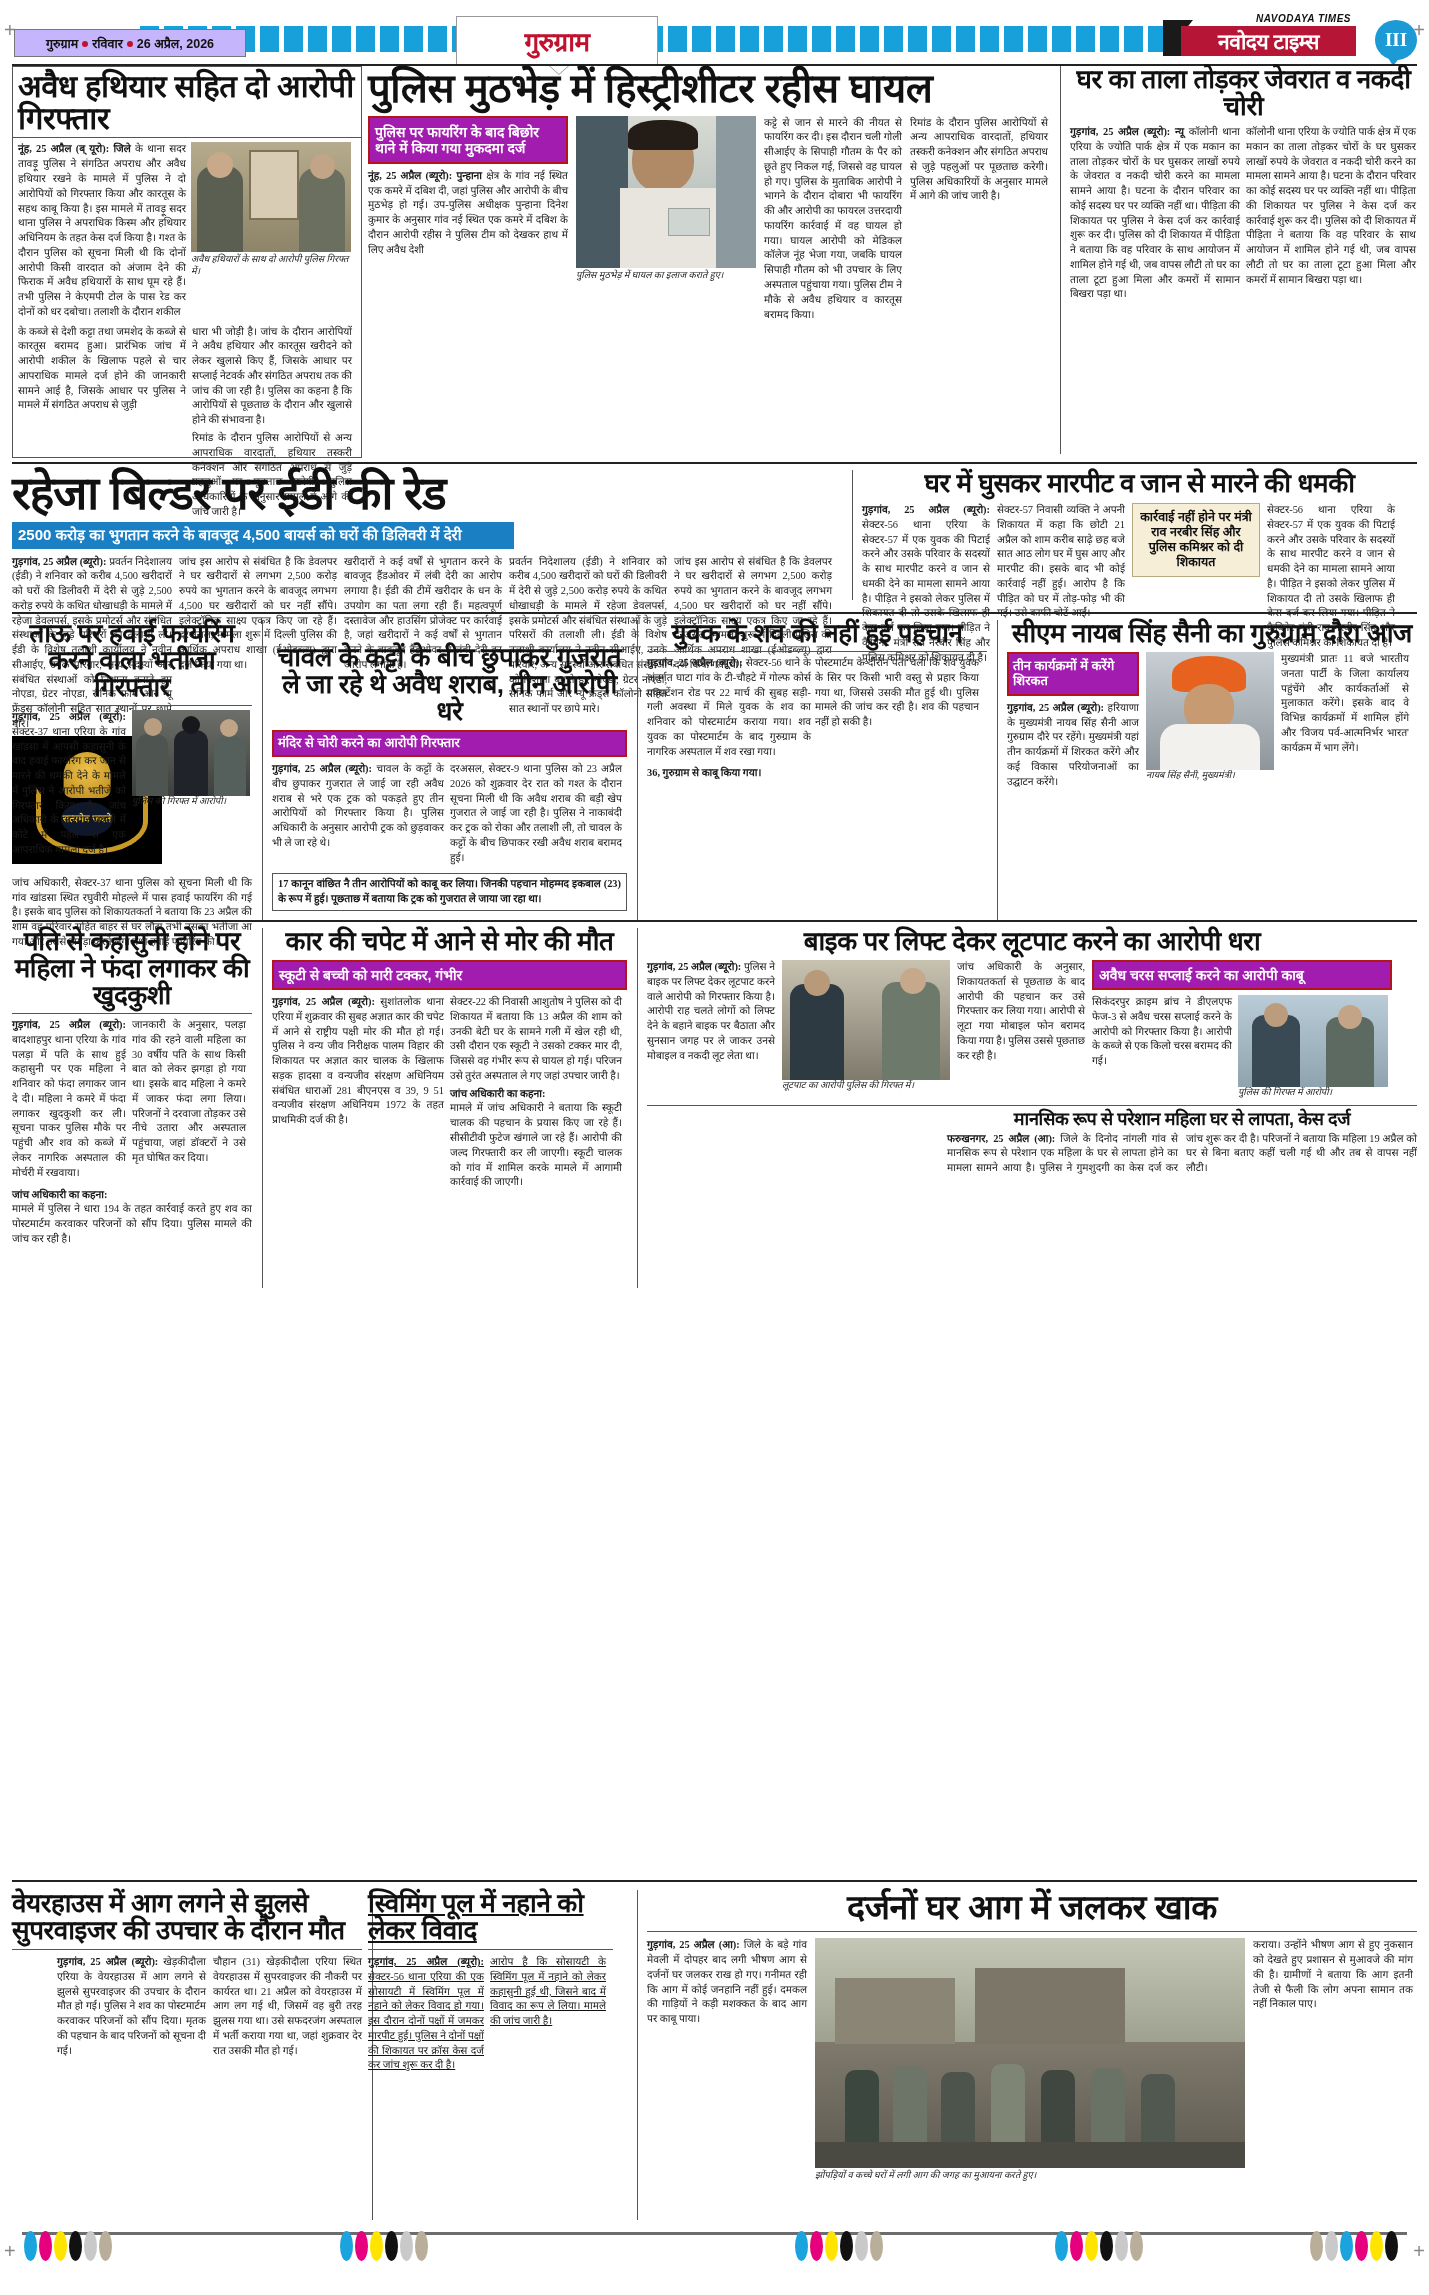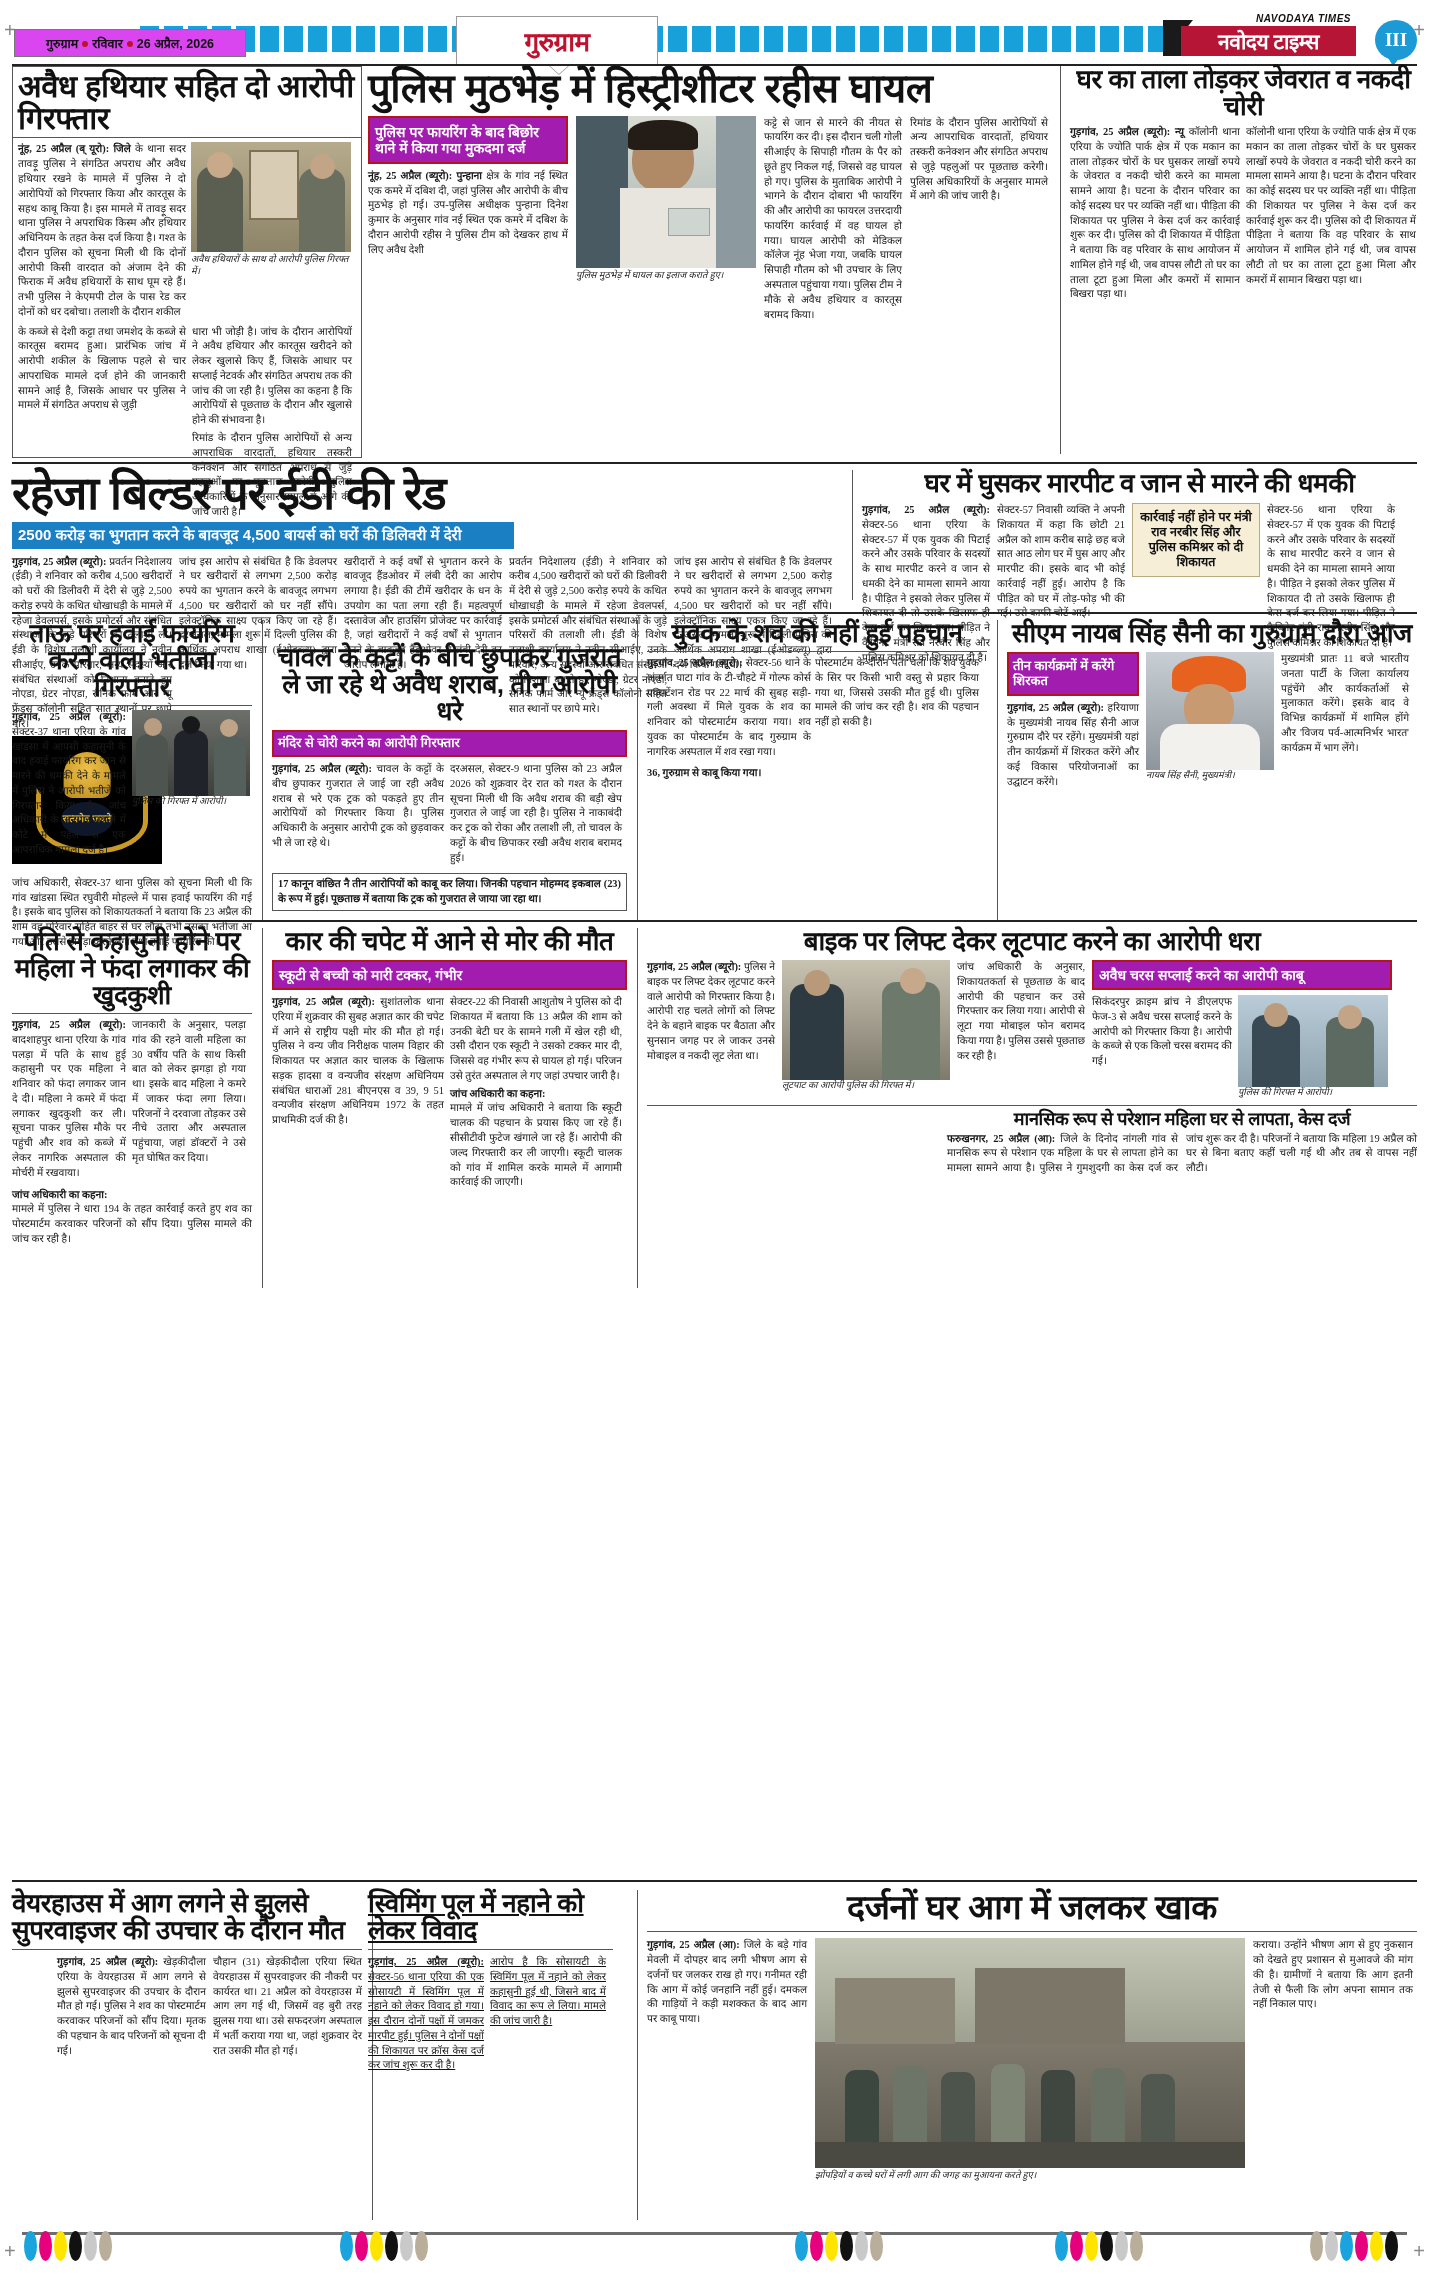--- a/index.html
+++ b/index.html
@@ -7,21 +7,21 @@
   body{width:1429px;height:2295px;position:relative;font-family:"Liberation Serif","DejaVu Serif",serif;color:#111;overflow:hidden;}
   .page{position:absolute;left:0;top:0;width:1429px;height:2295px;background:#fff;}
 
   
   .cmark{position:absolute;color:#888;font-size:20px;line-height:1;font-family:"Liberation Sans",sans-serif;}
 
   
   .masthead{position:absolute;left:0;top:14px;width:1429px;height:46px;}
   .mh-stripes{position:absolute;left:140px;top:12px;right:120px;height:26px;
      background:repeating-linear-gradient(90deg,#17a0da 0 19px,#ffffff 19px 24px);}
-  .mh-datebox{position:absolute;left:14px;top:15px;width:230px;height:26px;border:1px solid #777;background:#d946ef;
+  .mh-datebox{position:absolute;left:14px;top:15px;width:230px;height:26px;border:1px solid #777;background:#c4b5fd;
      display:flex;align-items:center;justify-content:center;}
   .mh-date{font-family:"Liberation Sans",sans-serif;font-weight:bold;font-size:12.5px;color:#111;white-space:nowrap;}
   .dot{display:inline-block;width:6px;height:6px;border-radius:50%;background:#c0112f;margin:0 4px;vertical-align:middle;}
   .mh-center{position:absolute;left:456px;top:2px;width:200px;height:48px;background:#fff;border:1px solid #999;
      display:flex;align-items:center;justify-content:center;}
   .mh-center span{color:#c0112f;font-weight:bold;font-size:26px;font-family:"Liberation Sans",sans-serif;letter-spacing:-0.5px;}
   .mh-center:after{content:"";position:absolute;left:92px;top:48px;width:0;height:0;
      border-left:10px solid transparent;border-right:10px solid transparent;border-top:9px solid #fff;
      filter:drop-shadow(0 1px 0 #999);}
   .mh-nav{position:absolute;right:73px;top:12px;width:175px;height:30px;background:#b61536;display:flex;align-items:center;justify-content:center;}

